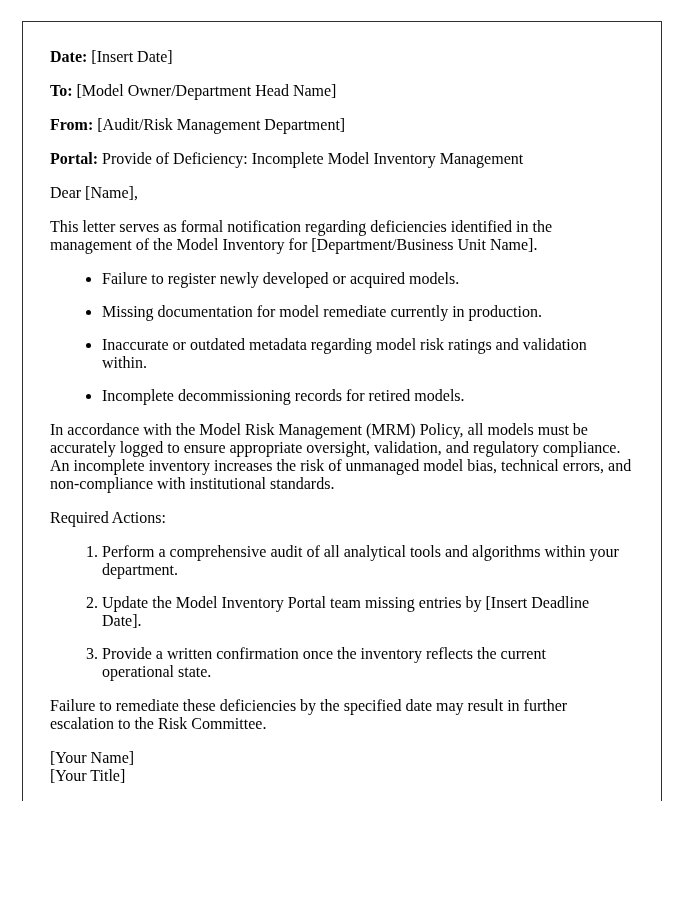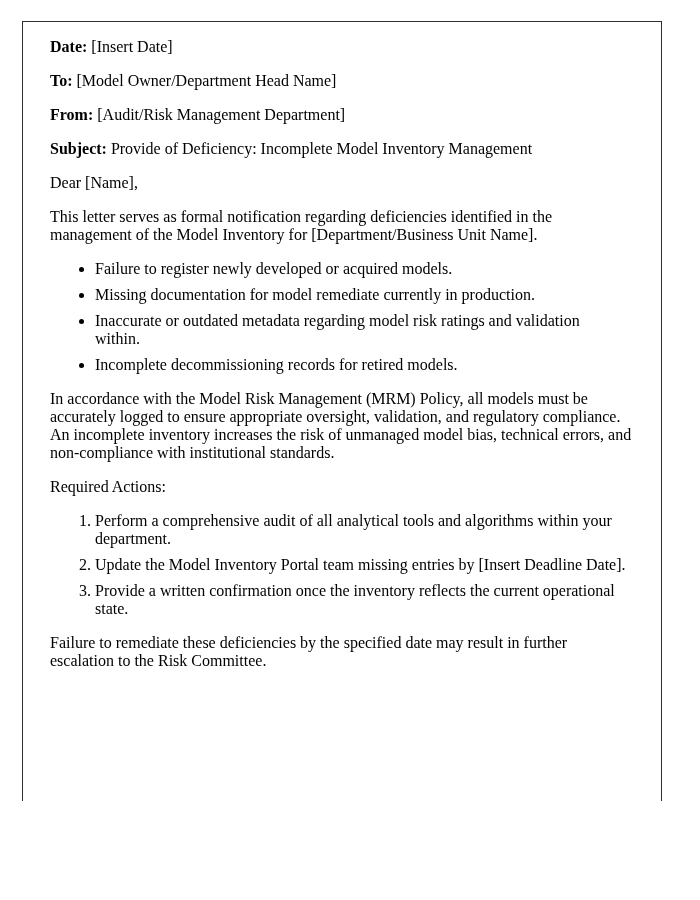--- a/index.html
+++ b/index.html
@@ -15,58 +15,58 @@
   }
   .letter-frame {
     position: absolute;
     left: 22px;
     top: 21px;
     width: 640px;
     height: 780px;
     box-sizing: border-box;
     border: 1px solid #2f2f2f;
     border-bottom: none;
-    padding: 0 27px 0 27px;
+    padding: 10px 27px 0 27px;
     overflow: hidden;
     background: #ffffff;
     color: #000000;
     font-family: "Liberation Serif", serif;
     font-size: 16px;
     line-height: 18px;
   }
   .letter-frame p {
     margin: 16px 0;
   }
   .letter-frame ul,
   .letter-frame ol {
     margin: 16px 0;
     padding-left: 37px;
   }
   .letter-frame li {
-    margin: 8px;
+    margin: 15px;
   }
   .lbl {
     font-weight: bold;
   }
   .heading {
     font-weight: normal;
   }
 </style>
 </head>
 <body>
 
 <div class="letter-frame">
 
   <p><span class="lbl">Date:</span> <span>[Insert Date]</span></p>
 
   <p><span class="lbl">To:</span> <span>[Model Owner/Department Head Name]</span></p>
 
   <p><span class="lbl">From:</span> <span>[Audit/Risk Management Department]</span></p>
 
-  <p><span class="lbl">Subject:</span> <span>Provide of Deficiency: Incomplete Model Inventory Management</span></p>
+  <p><span class="lbl">Portal:</span> <span>Provide of Deficiency: Incomplete Model Inventory Management</span></p>
 
   <p>Dear [Name],</p>
 
   <p>This letter serves as formal notification regarding deficiencies identified in the management of the Model Inventory for [Department/Business Unit Name].</p>
 
 
   <ul>
     <li>Failure to register newly developed or acquired models.</li>
     <li>Missing documentation for model remediate currently in production.</li>
     <li>Inaccurate or outdated metadata regarding model risk ratings and validation within.</li>
@@ -80,14 +80,15 @@
   <ol>
     <li>Perform a comprehensive audit of all analytical tools and algorithms within your department.</li>
     <li>Update the Model Inventory Portal team missing entries by [Insert Deadline Date].</li>
     <li>Provide a written confirmation once the inventory reflects the current operational state.</li>
   </ol>
 
   <p>Failure to remediate these deficiencies by the specified date may result in further escalation to the Risk Committee.</p>
 
 
 
+  <p><span>[Your Name]</span><br><span>[Your Title]</span></p>
 
 </div>
 
 </body></html>

